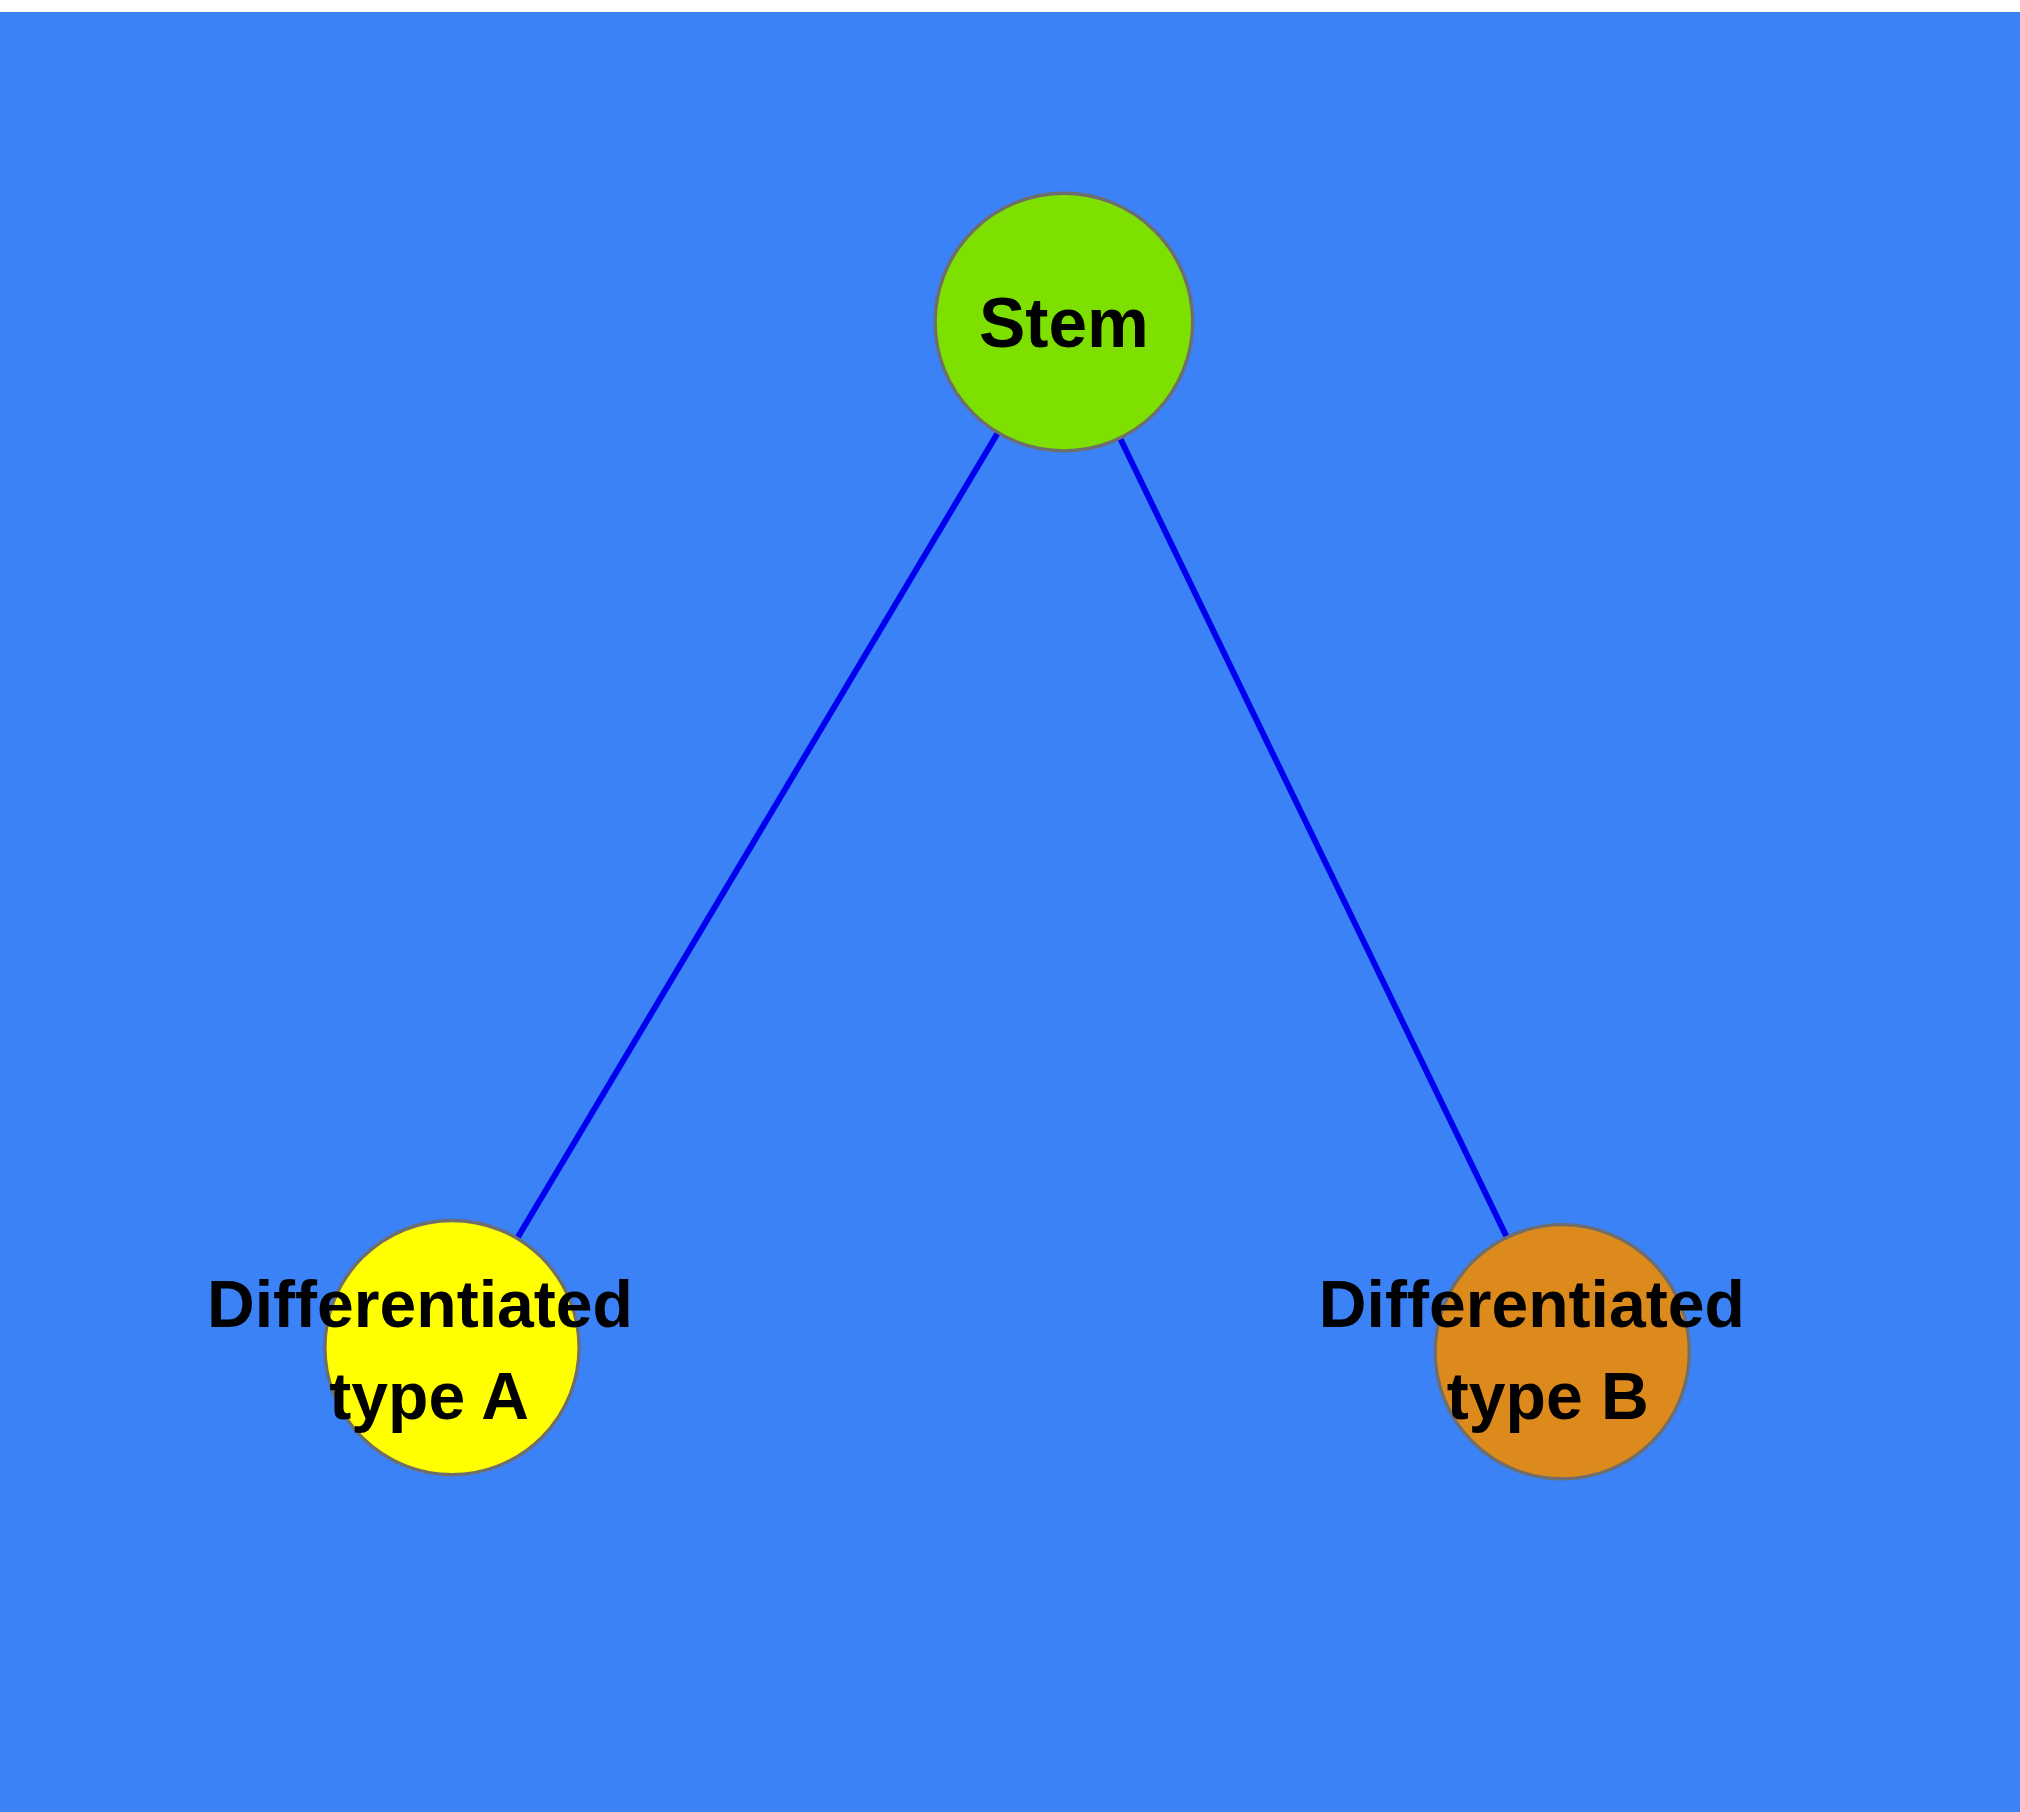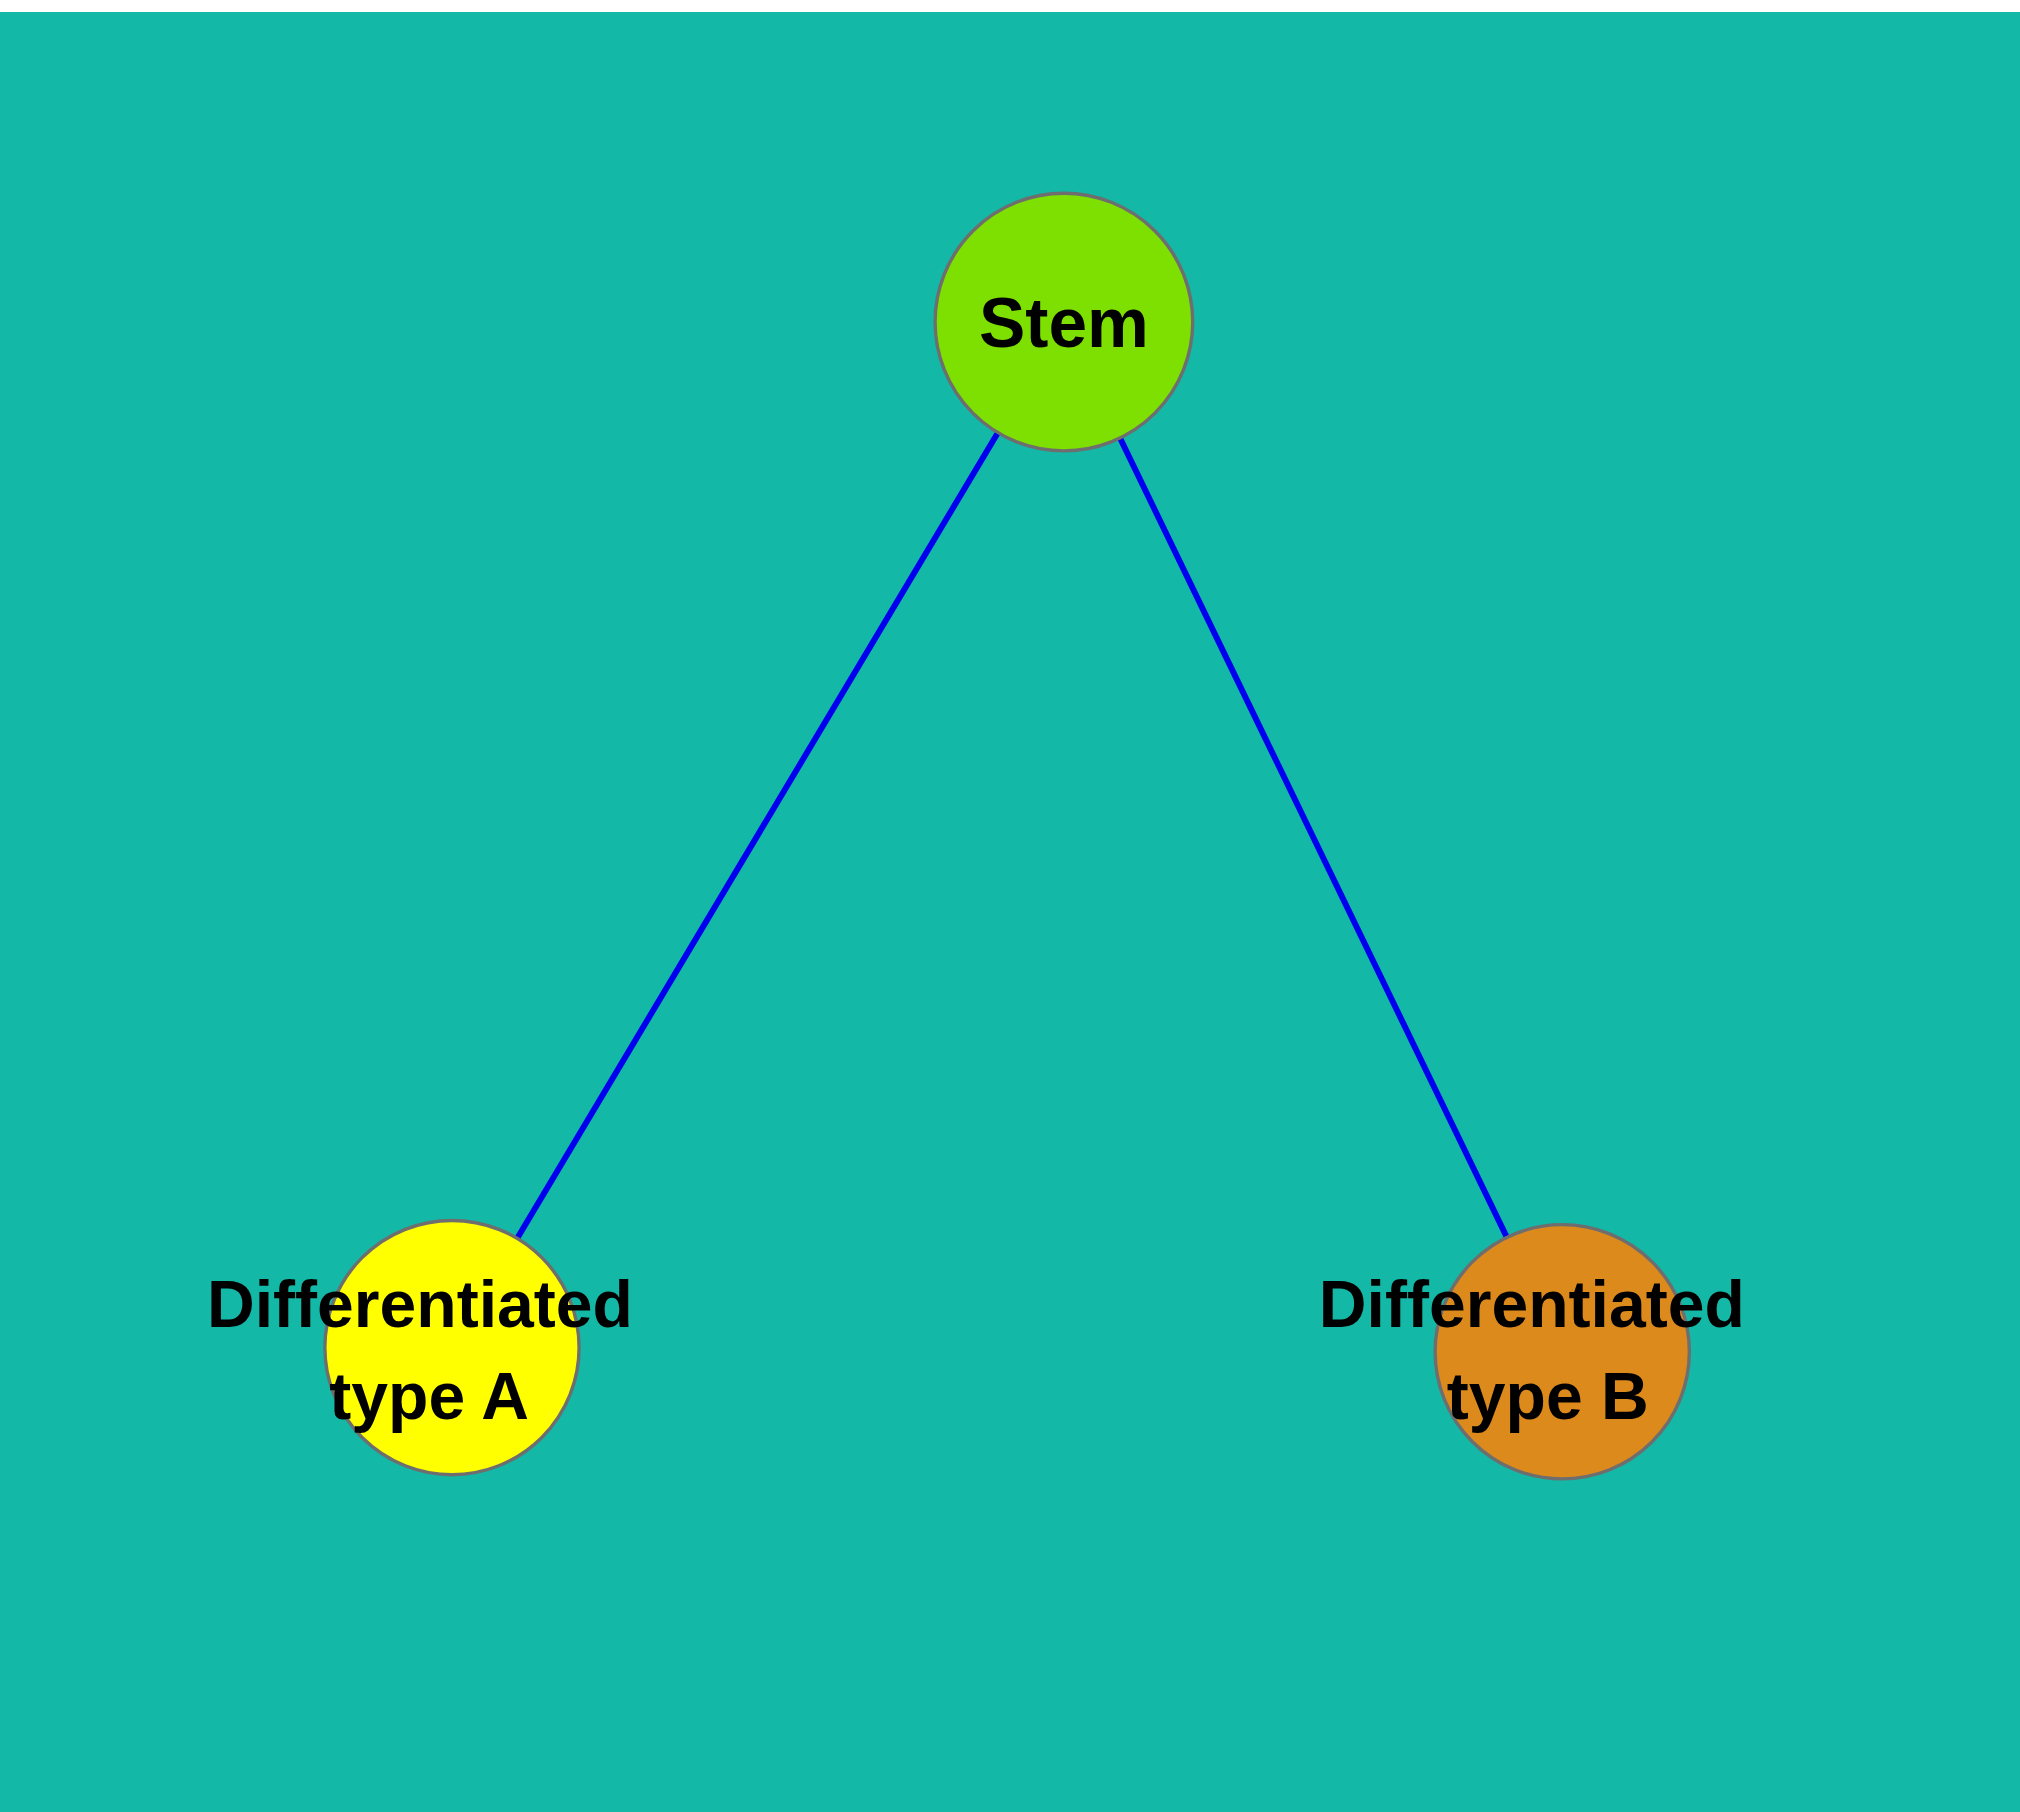--- a/index.html
+++ b/index.html
@@ -52,21 +52,21 @@
   .node-label.stem {
     font-size: 82px;
   }
   .node-label.diff {
     font-size: 78px;
   }
 </style>
 </head>
 <body>
 
-<div id="canvas" data-bind-style="background:diagram.background_color" style="background: #14b8a6;">
+<div id="canvas" data-bind-style="background:diagram.background_color" style="background: #3b82f6;">
 
   <div class="top-strip"></div>
 
   <svg class="diagram" viewBox="0 0 2384 2138">
 
     <line class="edge" x1="1255" y1="380" x2="533" y2="1590" stroke="#0000ee"></line>
     <line class="edge" x1="1255" y1="380" x2="1843" y2="1595" stroke="#0000ee"></line>
 
     <circle class="node" cx="1255" cy="380" r="152" fill="#7de000"></circle>
     <circle class="node" cx="533" cy="1590" r="150" fill="#ffff00"></circle>

